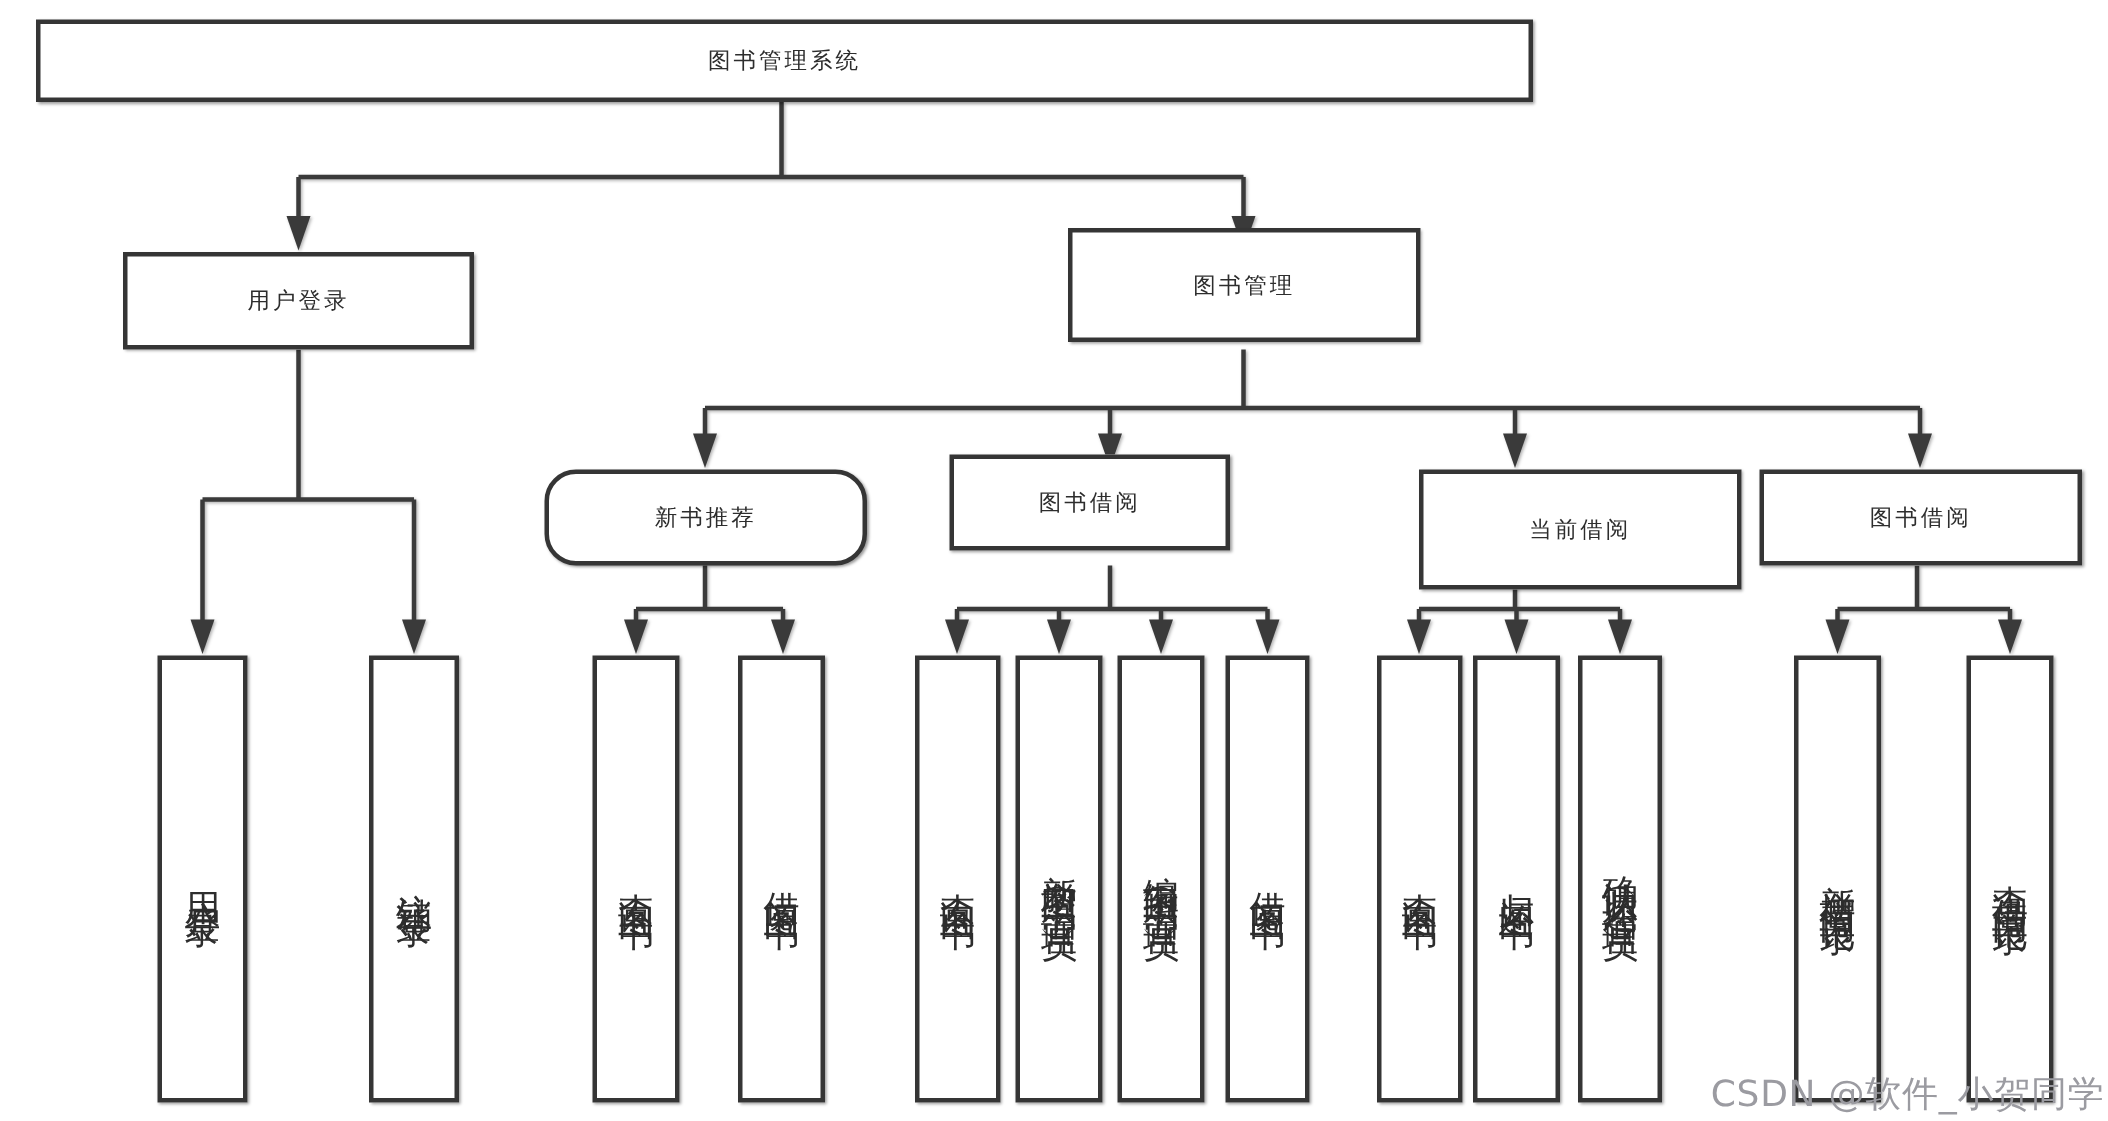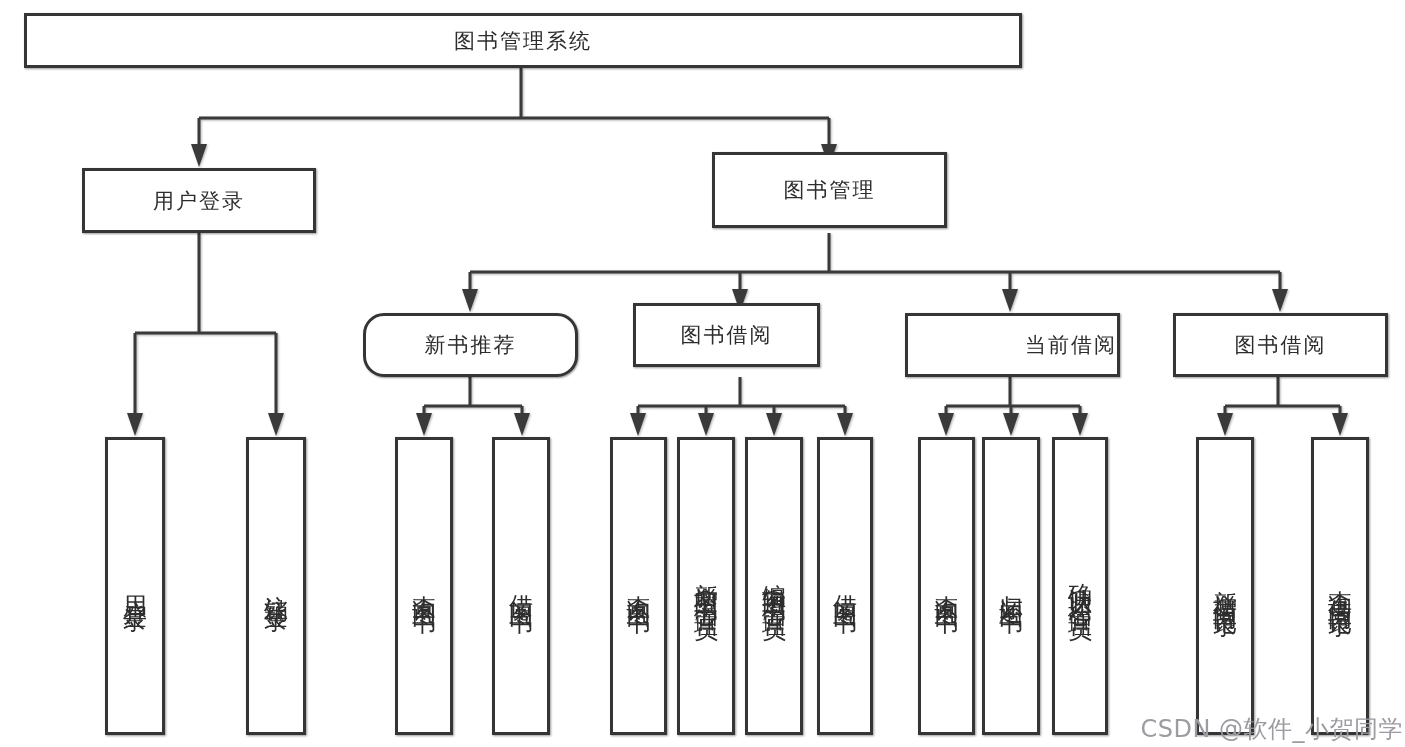--- a/index.html
+++ b/index.html
@@ -16,21 +16,21 @@
   }
   .node{
     position:absolute;
     background:#ffffff;
     border:3px solid #353535;
     box-sizing:border-box;
     display:flex;align-items:center;justify-content:center;
     box-shadow:1px 1px 2px rgba(0,0,0,0.40);
     color:#2d2d2d;
   }
-  .hbox{font-size:21px;letter-spacing:2px;white-space:nowrap;}
+  .hbox{font-size:15px;letter-spacing:2px;white-space:nowrap;}
   .vbox span{
     writing-mode:vertical-rl;
     text-orientation:mixed;
     font-size:24px;
     letter-spacing:5px;
     line-height:1;
     color:#2d2d2d;
   }
   .watermark{
     position:absolute;
@@ -88,21 +88,21 @@
   <div class="node hbox" style="left:712px;top:152px;width:235px;height:76px;">
     <span>图书管理</span>
   </div>
 
   <div class="node hbox" style="left:363px;top:313px;width:215px;height:64px;border-radius:21px;">
     <span>新书推荐</span>
   </div>
   <div class="node hbox" style="left:633px;top:303px;width:187px;height:64px;font-family:Liberation Mono, monospace;">
     <span>图书借阅</span>
   </div>
-  <div class="node hbox" style="left:905px;top:313px;width:215px;height:64px;justify-content:flex-end;">
+  <div class="node hbox" style="left:946px;top:313px;width:215px;height:80px;">
     <span>当前借阅</span>
   </div>
   <div class="node hbox" style="left:1173px;top:313px;width:215px;height:64px;">
     <span>图书借阅</span>
   </div>
 
   <div class="node vbox" style="left:105px;top:437px;width:60px;height:298px;">
     <span>用户登录</span>
   </div>
   <div class="node vbox" style="left:246px;top:437px;width:60px;height:298px;">

